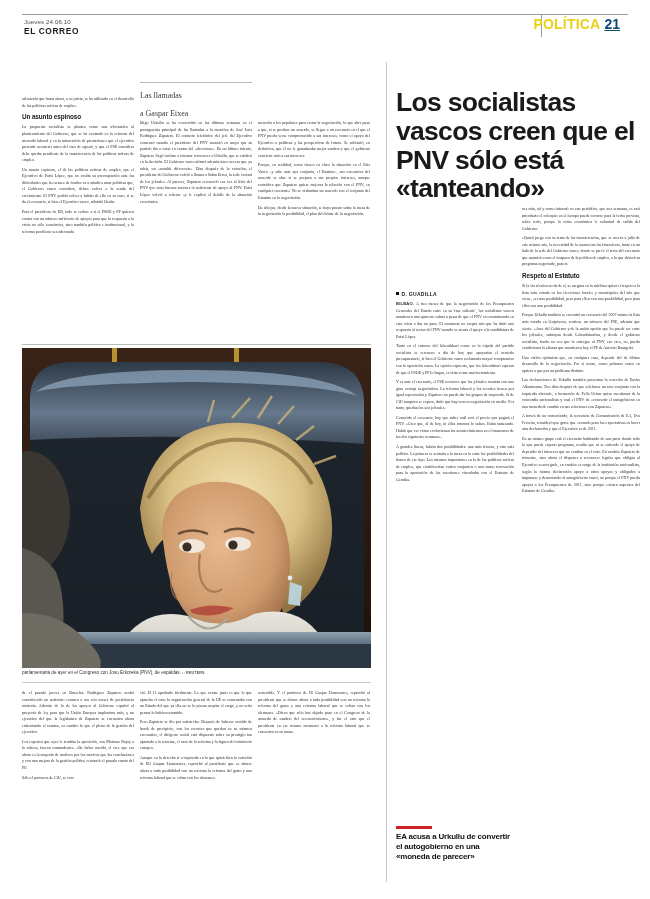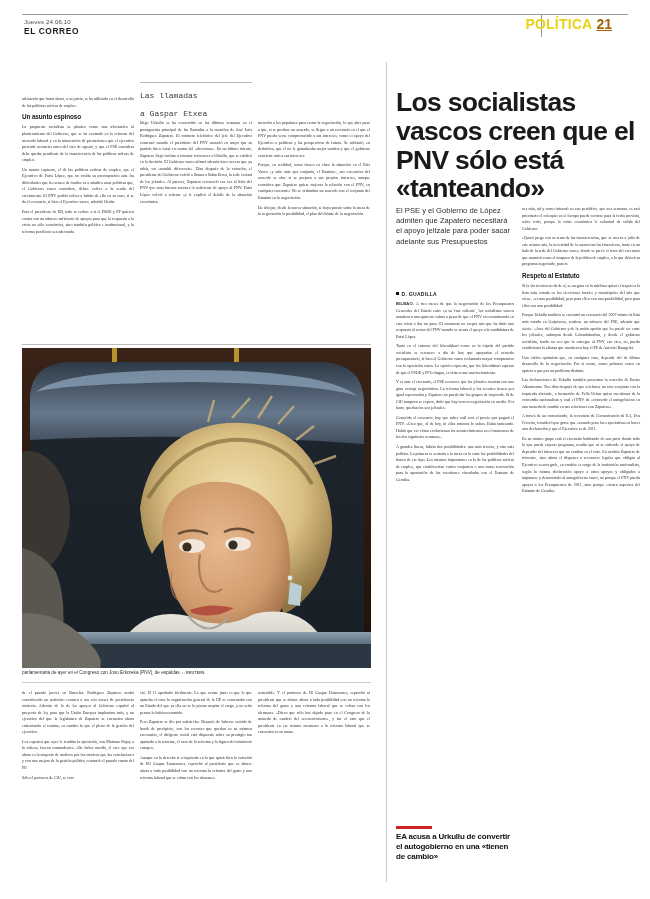--- a/index.html
+++ b/index.html
@@ -33,37 +33,37 @@
     font-size: 6.2px; letter-spacing: .1px;
     color: #4e4e4e;
   }
   .mh-name {
     position: absolute; left: 2px; top: 12px;
     font-family: "Liberation Sans", sans-serif;
     font-weight: bold; font-size: 8.4px;
     letter-spacing: .6px; color: #1a1a1a;
   }
   .mh-right {
-    position: absolute; right: 16px; top: 2px;
+    position: absolute; right: 8px; top: 2px;
     display: flex; align-items: flex-end; gap: 4px;
   }
   .mh-divider {
     position: absolute; right: 86px; top: 1px;
     width: 1px; height: 22px; background: #9a9a9a;
   }
   .mh-section {
     font-family: "Liberation Sans", sans-serif;
     font-weight: bold; font-size: 14px;
     letter-spacing: .2px;
     color: #e8d117;
   }
   .mh-pageno {
     font-family: "Liberation Sans", sans-serif;
     font-weight: bold; font-size: 14px;
-    color: #a16207;
+    color: #0c4a6e;
     text-decoration: underline;
   }
 
   
   .col {
     position: absolute;
     font-family: "Liberation Serif", serif;
     font-size: 4.05px;
     line-height: 1.62;
     text-align: justify;
@@ -81,21 +81,21 @@
   
   .subtitle-box {
     position: absolute;
     left: 140px; top: 82px; width: 112px;
   }
   .subtitle-box .rule {
     width: 100%; height: 1px; background: #b9b9b9;
     margin-bottom: 3px;
   }
   .subtitle-box .t {
-    font-family: Liberation Mono, monospace;
+    font-family: Liberation Serif, serif;
     font-size: 8px; line-height: 1.25;
     color: #3a3a3a; font-weight: normal;
   }
 
   
   .photo-rule {
     position: absolute; left: 22px; top: 344px;
     width: 349px; height: 1px; background: #bcbcbc;
   }
 
@@ -328,21 +328,20 @@
       <p>Aunque en la derecha si a izquierda en la que quizá bien la votación de EU Gaspar Llamazares, reprochó al presidente que se abrace ahora a cada posibilidad con un reforma la reforma del gasto y una reforma laboral que se echan con los alemanes.</p>
     </div>
   <div class="col c-f">
       <p>sostenible. Y el portavoz de IU Gaspar Llamazares, reprochó al presidente que se abrace ahora a cada posibilidad con un reforma la reforma del gasto y una reforma laboral que se echan con los alemanes. «Dicen que sólo has dejado paso en el Congreso de la moneda de cambio del reconocimiento», y fue el otro que el presidente en ese mismo momento a la reforma laboral que se encuentra en su mano.</p>
     </div>
 
   <div class="right-rule"></div>
 
   <h1 class="headline">Los socialistas vascos creen que el PNV sólo está «tanteando»</h1>
 
-  <div class="subhead">El PSE y el Gobierno de López admiten que Zapatero necesitará el apoyo jeltzale para poder sacar adelante sus Presupuestos</div>
 
   <div class="byline">
     <span class="sq"></span><span>D. GUADILLA</span>
   </div>
 
   <div class="col c-g">
       <p><span class="dateline">BILBAO.</span> A tres meses de que la negociación de los Presupuestos Generales del Estado entre en su 'fase caliente', los socialistas vascos mantienen una aparente calma a pesar de que el PNV va encaminando en esta crisis a dar un paso. El momento no acepta aún que ha dado una respuesta al sector del PNV cuando se sienta el apoyo a la candidatura de Patxi López.</p>
       <p>Tanto en el entorno del lehendakari como en la cúpula del partido socialista se reconoce a día de hoy que apoyarían el acuerdo presupuestario, si bien el Gobierno vasco reclamaría mayor compromiso con la oposición vasca. La opción expuesta, que los lehendakari esperan de que el PSOE y PP lo hagan, es vista como una herramienta.</p>
       <p>Y es ante el escenario, el PSE reconoce que los jeltzales cuentan con una gran ventaja negociadora. La reforma laboral y los recortes tienen por igual repercusión y Zapatero no puede dar los grupos de izquierda. Si de CiU tampoco se espera, dado que hay tercera negociación en medio. Por tanto, quedan los seis jeltzales.</p>
       <p>Conocido el escenario, hay que saber cuál será el precio que pagará el PNV. «Creo que, al de hoy, ni ellos mismos lo saben. Están tanteando. Habrá que ver cómo evolucionan los acontecimientos en el transcurso de las dos siguientes semanas».</p>
@@ -355,16 +354,16 @@
       <p>Si la vía técnica no da de sí, se asegura en la sublínea quizá el respeto a la lista más votada en las elecciones forales y municipales del año que viene, «es una posibilidad, pero para ellos con una posibilidad, pero para ellos con una posibilidad.</p>
       <p>Porque Urkullu también se encontró un escenario del 2007 mismo la lista más votada en Guipúzcoa, sostiene un número del PSE, además que siente. «Ante del Gobierno y de la unión opción que les puede ser entre los jeltzales, subrayan desde Lehendakaritza, y desde el gobierno socialista, fondo no veo que lo entregue al PNV, eso creo, no, pueda condicionar la alianza que mantienen hoy el PP de Antonio Basagoiti.</p>
       <p>Una visión optimista que, en cualquier caso, depende del de último desarrollo de la negociación. Por si acaso, como pulsaras vasco en aprieto a que por un problema distinto.</p>
       <p>Las declaraciones de Urkullu también presentan la reacción de Eusko Alkartasuna. Tres días después de que celebrase un acto conjunto con la izquierda aberzale, a formación de Pello Urizar quiso cuestionar de la concordia nacionalista y cual el PNV de «convertir el autogobierno en una moneda de cambio en sus relaciones con Zapatero».</p>
       <p>A través de un comunicado, la secretaria de Comunicación de EA, Eva Ferreira, consideró que grave que «cuando pone las expectativas en hacer otra declaración y que el Ejecutivo es de 2011.</p>
       <p>En su mismo grupo está el escenario habitando de una parte donde todo lo que puede esperar programa, resulta que ni se entiende el apoyo de depender del intereses que no confían en el voto. En cambio Zapatero de trimestre, sino ahora el disponer a reconocer legales que obligan al Ejecutivo a entregarle, en cambio es cargo de la institución nacionalista, según la misma declaración apoyo a otros apoyos y obligados a imputarse y demostrarlo al autogobierno vasco, no porque el PNV pueda apoyar a los Presupuestos de 2011, sino porque existen aspectos del Estatuto de Gernika.</p>
     </div>
 
   <div class="pullquote">
     <div class="pq-bar"></div>
-    <div class="pq-text">EA acusa a Urkullu de convertir el autogobierno en una «tienen de cambio»</div>
+    <div class="pq-text">EA acusa a Urkullu de convertir el autogobierno en una «moneda de parecer»</div>
   </div>
 
 </div>
 
 </body></html>

